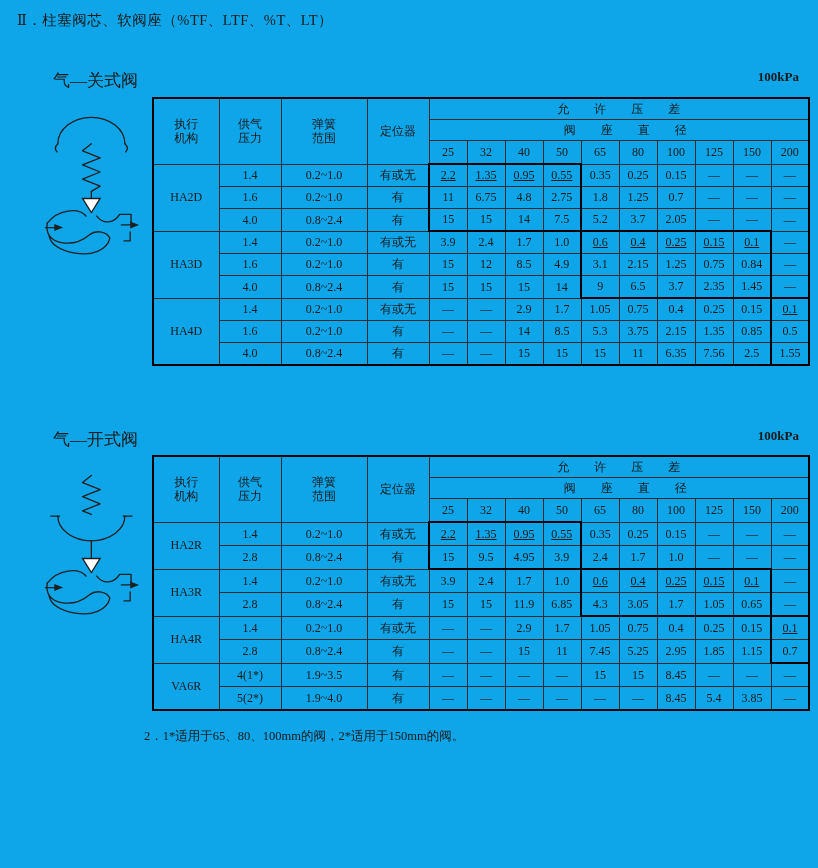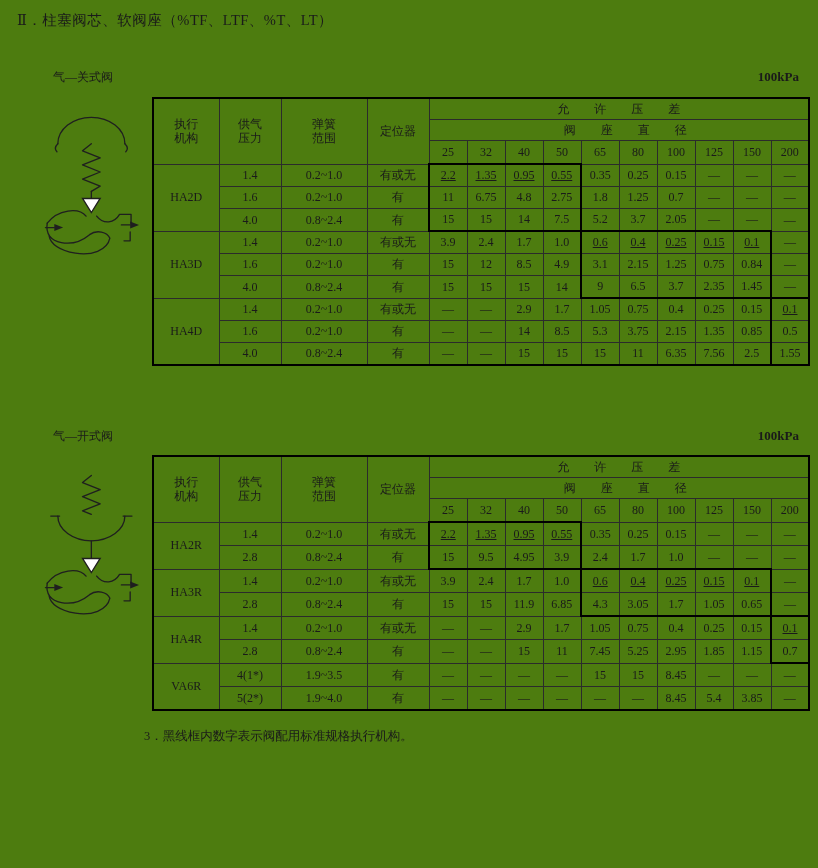--- a/index.html
+++ b/index.html
@@ -1,22 +1,22 @@
 <!DOCTYPE html>
 <html><head>
 <meta charset="utf-8">
 <style>
   html,body{margin:0;padding:0;background:#e8e8e8;}
   .page{
-    position:relative;width:818px;height:868px;background:#4d7c0f;margin:0 auto;
+    position:relative;width:818px;height:868px;background:#0ea5e9;margin:0 auto;
     font-family:"Liberation Serif","DejaVu Serif",serif;color:#1a1a1a;overflow:hidden;
   }
   .doc-title{position:absolute;left:17px;top:11px;font-size:14.5px;letter-spacing:.5px;}
   .doc-subtitle{position:absolute;left:36px;top:40px;font-size:13.5px;}
-  .sec-label{position:absolute;font-size:12px;text-align:center;}
+  .sec-label{position:absolute;font-size:17px;text-align:center;}
   .unit-label{position:absolute;right:19px;font-size:13px;font-weight:bold;}
   .tbl-wrap{position:absolute;left:152px;}
   table.ptable{border-collapse:collapse;table-layout:fixed;border:2px solid #000;}
   .ptable th,.ptable td{
     border:1px solid #2b2b2b;text-align:center;vertical-align:middle;
     padding:0;font-weight:normal;font-size:12px;line-height:1.18;color:#1a1a1a;
     overflow:hidden;
   }
   .ptable thead tr.hr1 th{height:20px;}
   .ptable thead tr.hr2 th{height:20px;padding-left:13px;}
@@ -442,16 +442,16 @@
             <td>8.45</td>
             <td>5.4</td>
             <td>3.85</td>
             <td class="dash">—</td>
           </tr>
         </tbody>
       </table>
     </div>
 
   <div class="notes">
-    <div class="note-row indent">3．黑线框内数字表示阀配用标准规格执行机构。</div>
+    <div class="note-row indent">2．1*适用于65、80、100mm的阀，2*适用于150mm的阀。</div>
   </div>
 
 </div>
 
 </body></html>

